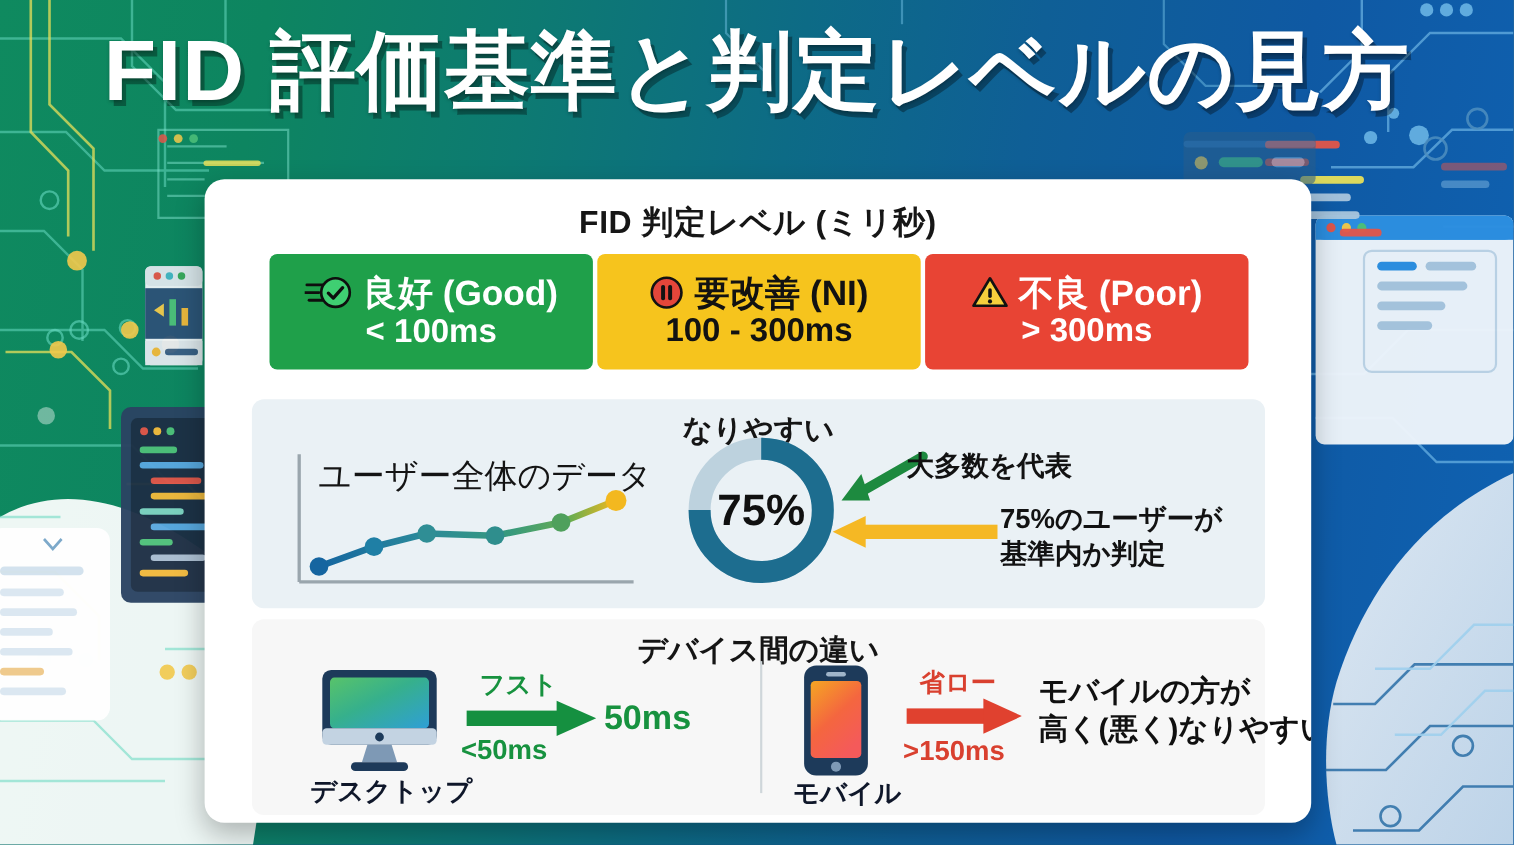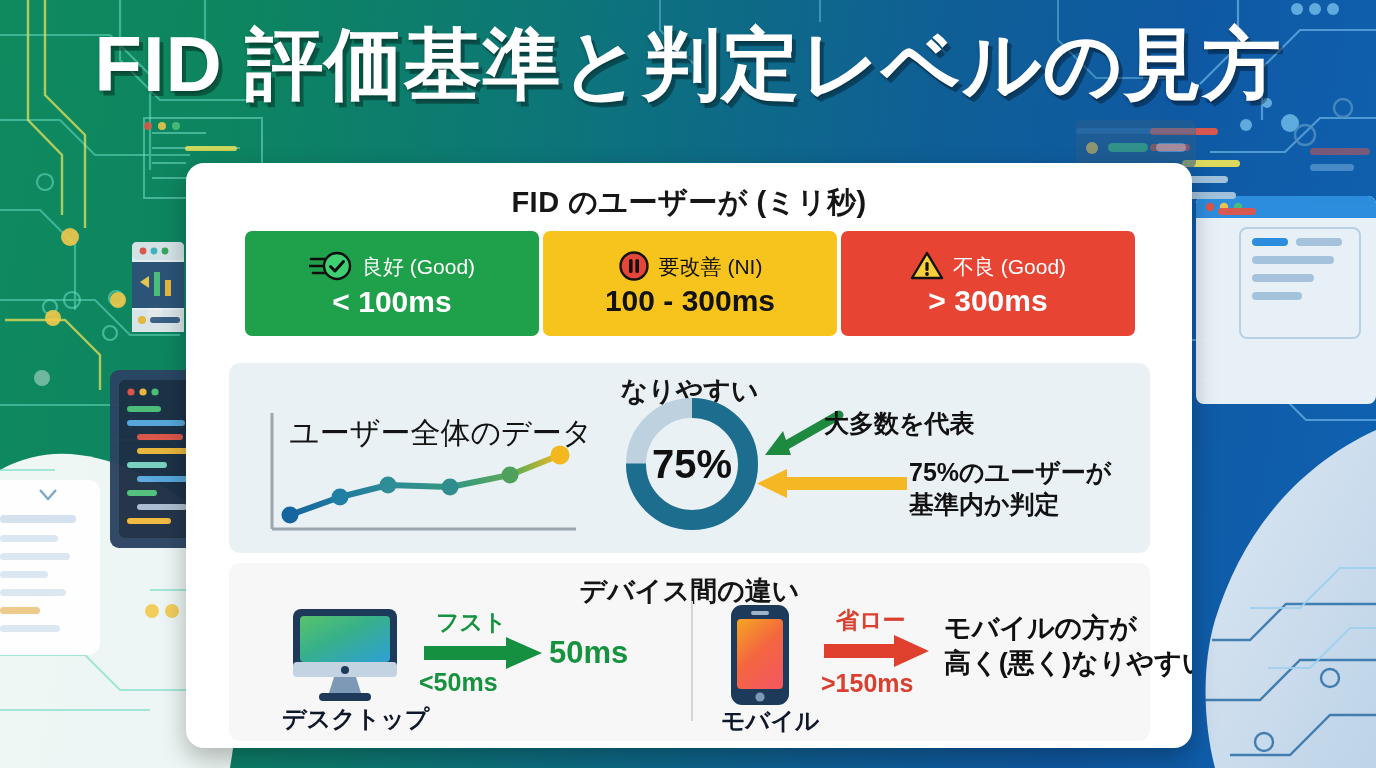--- a/index.html
+++ b/index.html
@@ -85,22 +85,22 @@
     align-items: center;
     justify-content: center;
     gap: 2px;
   }
   .badge-row {
     display: flex;
     align-items: center;
     gap: 9px;
   }
   .badge-label {
-    font-size: 21px;
-    font-weight: normal;
+    font-size: 32px;
+    font-weight: bold;
     line-height: 1;
   }
   .badge-range {
     font-size: 30px;
     font-weight: bold;
     line-height: 1.1;
   }
   .badge.good    { background: #1fa04a; }
   .badge.good .badge-label, .badge.good .badge-range { color: #ffffff; }
   .badge.ni      { background: #f6c41d; }
@@ -400,21 +400,21 @@
     <g stroke="#4fbf9d" stroke-width="2" fill="none" opacity="0.35">
       <path d="M600 690 H700 L740 730"></path>
       <path d="M380 740 H470"></path>
     </g>
   </svg>
 
   <div class="header-title">FID 評価基準と判定レベルの見方</div>
 
   <div class="card">
 
-    <div class="levels-title">FID のユーザーが (ミリ秒)</div>
+    <div class="levels-title">FID 判定レベル (ミリ秒)</div>
 
     <div class="badges">
 
       <div class="badge good">
         <div class="badge-row">
           <svg width="44" height="34" viewBox="0 0 44 34">
             <g stroke="#0e0e0e" stroke-width="2.6" stroke-linecap="round">
               <line x1="2" y1="10" x2="17" y2="10"></line>
               <line x1="0" y1="17" x2="13" y2="17"></line>
               <line x1="4" y1="24" x2="17" y2="24"></line>
@@ -439,21 +439,21 @@
         <div class="badge-range">100 - 300ms</div>
       </div>
 
       <div class="badge poor">
         <div class="badge-row">
           <svg width="34" height="32" viewBox="0 0 34 32">
             <path d="M17 3 L32 28 H2 Z" fill="#f7cf3c" stroke="#121212" stroke-width="2.4" stroke-linejoin="round"></path>
             <rect x="15.4" y="12" width="3.2" height="9" rx="1.6" fill="#121212"></rect>
             <circle cx="17" cy="24" r="1.9" fill="#121212"></circle>
           </svg>
-          <span class="badge-label">不良 (Good)</span>
+          <span class="badge-label">不良 (Poor)</span>
         </div>
         <div class="badge-range">&gt; 300ms</div>
       </div>
 
     </div>
 
     <div class="panel-mid">
       <div class="panel-title">なりやすい</div>
 
       <div class="linechart-wrap">

